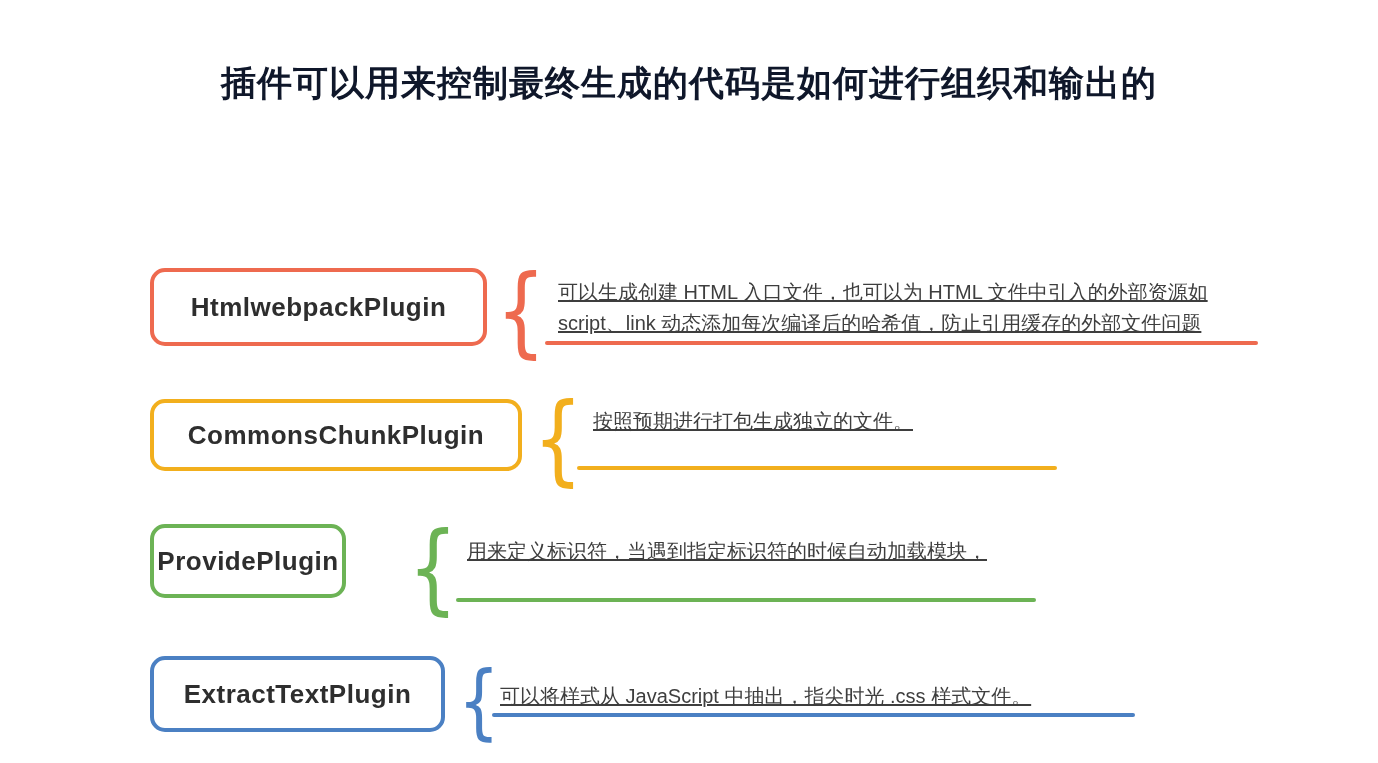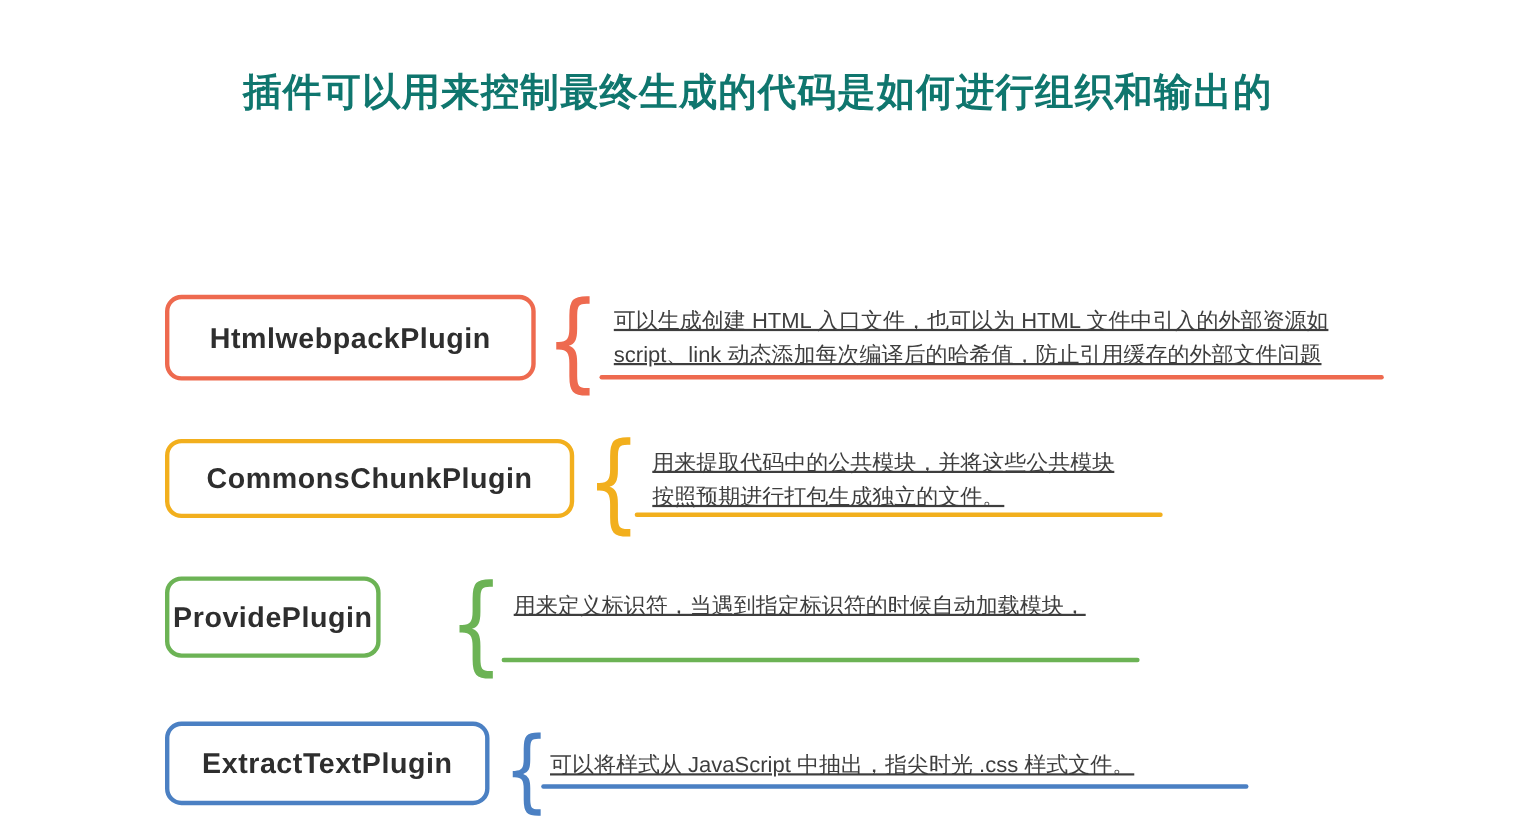--- a/index.html
+++ b/index.html
@@ -6,21 +6,21 @@
   .page{
     position:relative;
     width:1378px;height:763px;
     background:#ffffff;
     overflow:hidden;
     font-family:"Liberation Sans","DejaVu Sans",sans-serif;
   }
   .title{
     position:absolute;left:0;width:100%;
     text-align:center;
-    font-weight:bold;color:#0f766e;
+    font-weight:bold;color:#0f172a;
     font-size:35px;letter-spacing:1px;
     white-space:nowrap;
   }
   .title.l1{top:60px;}
   .title.l2{top:145px;}
 
   .pbox{
     position:absolute;
     box-sizing:border-box;
     border:4px solid var(--c);
@@ -93,21 +93,20 @@
       <div>可以生成创建 HTML 入口文件，也可以为 HTML 文件中引入的外部资源如</div>
       <div>script、link 动态添加每次编译后的哈希值，防止引用缓存的外部文件问题</div>
     </div>
     <div class="uline"></div>
   </div>
 
   <div class="row r1" style="--c: #f2af1d;">
     <div class="pbox">CommonsChunkPlugin</div>
     <div class="brace">{</div>
     <div class="desc">
-      <div>用来提取代码中的公共模块，并将这些公共模块</div>
       <div>按照预期进行打包生成独立的文件。</div>
     </div>
     <div class="uline"></div>
   </div>
 
   <div class="row r2" style="--c: #6cb355;">
     <div class="pbox">ProvidePlugin</div>
     <div class="brace">{</div>
     <div class="desc">
       <div>用来定义标识符，当遇到指定标识符的时候自动加载模块，</div>

